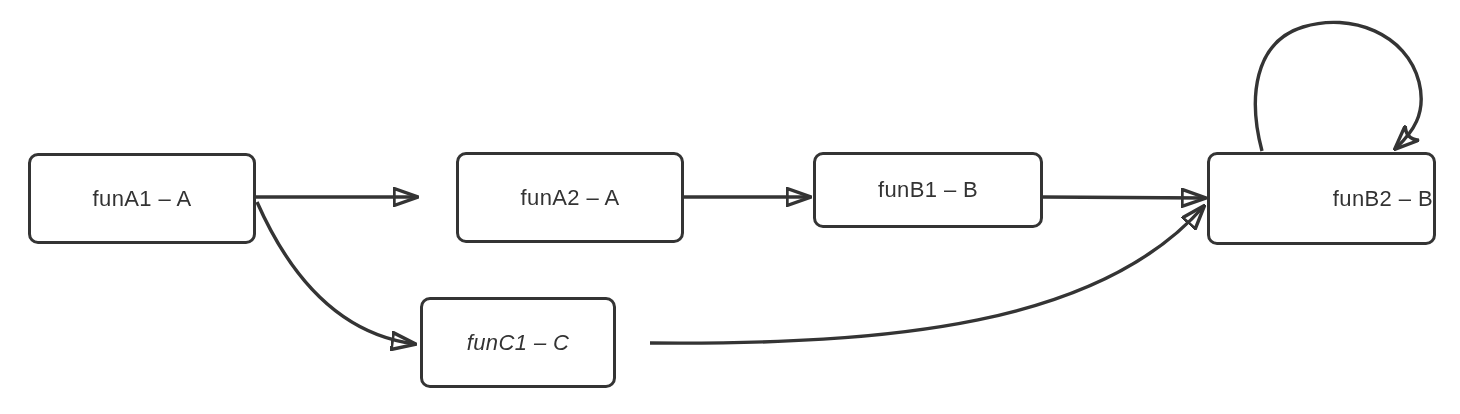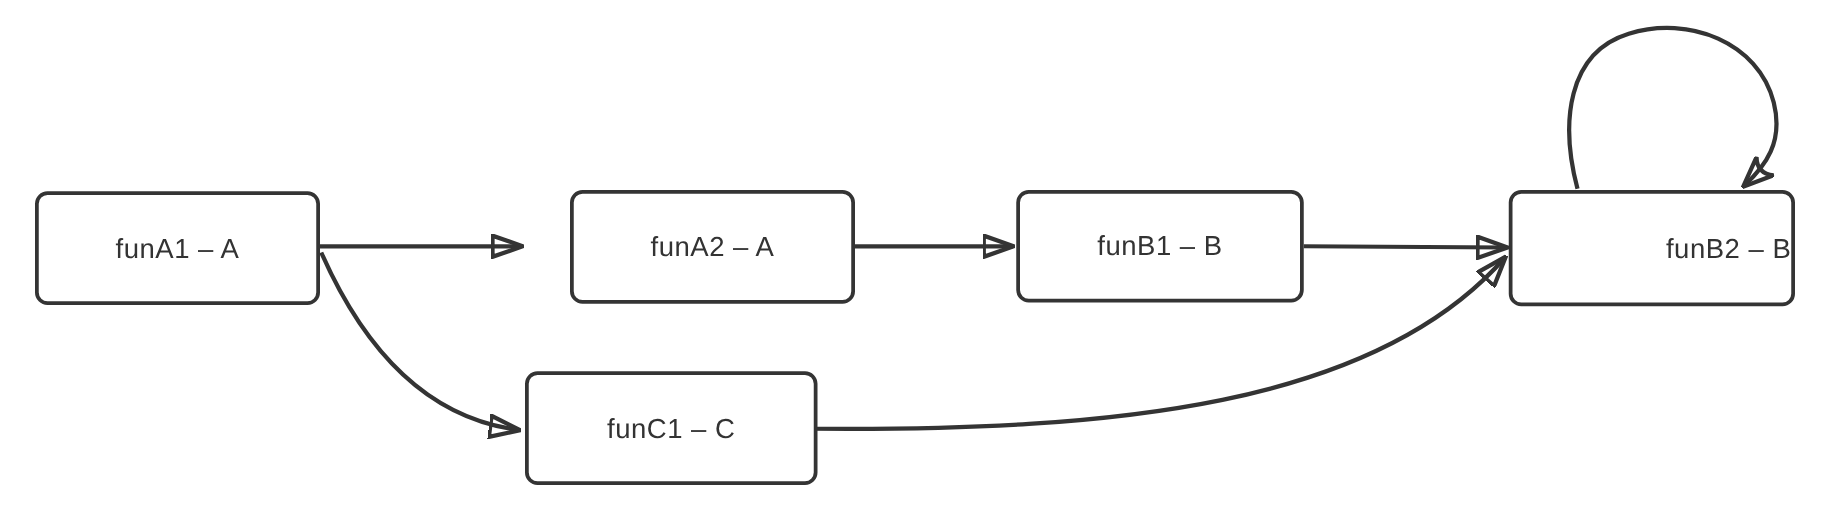--- a/index.html
+++ b/index.html
@@ -25,23 +25,23 @@
     border-radius: 10px;
     display: flex;
     align-items: center;
     justify-content: center;
     font-size: 22px;
     letter-spacing: 0.4px;
     color: #333333;
   }
   #n-funA1 { left: 28px;   top: 153px; width: 228px; height: 91px; }
   #n-funA2 { left: 420px;  top: 152px; width: 228px; height: 91px; margin-left: 36px; }
-  #n-funB1 { left: 813px;  top: 152px; width: 230px; height: 90px; }
+  #n-funB1 { left: 813px;  top: 152px; width: 230px; height: 76px; }
   #n-funB2 { left: 1207px; top: 152px; width: 229px; height: 93px; justify-content: flex-end; }
-  #n-funC1 { left: 420px;  top: 297px; width: 234px; height: 91px; }
+  #n-funC1 { left: 420px;  top: 297px; width: 196px; height: 91px; font-style: italic; }
 </style>
 </head>
 <body>
 
 <div class="canvas">
 
   <svg class="edges" viewBox="0 0 1460 414" xmlns="http://www.w3.org/2000/svg">
     <defs>
       <marker id="arrow" viewBox="0 0 26 20" refX="24" refY="10" markerWidth="26" markerHeight="20" orient="auto" markerUnits="userSpaceOnUse">
         <path d="M1,1.5 L25,10 L1,18.5 Z" fill="#343434" stroke="none"></path>

